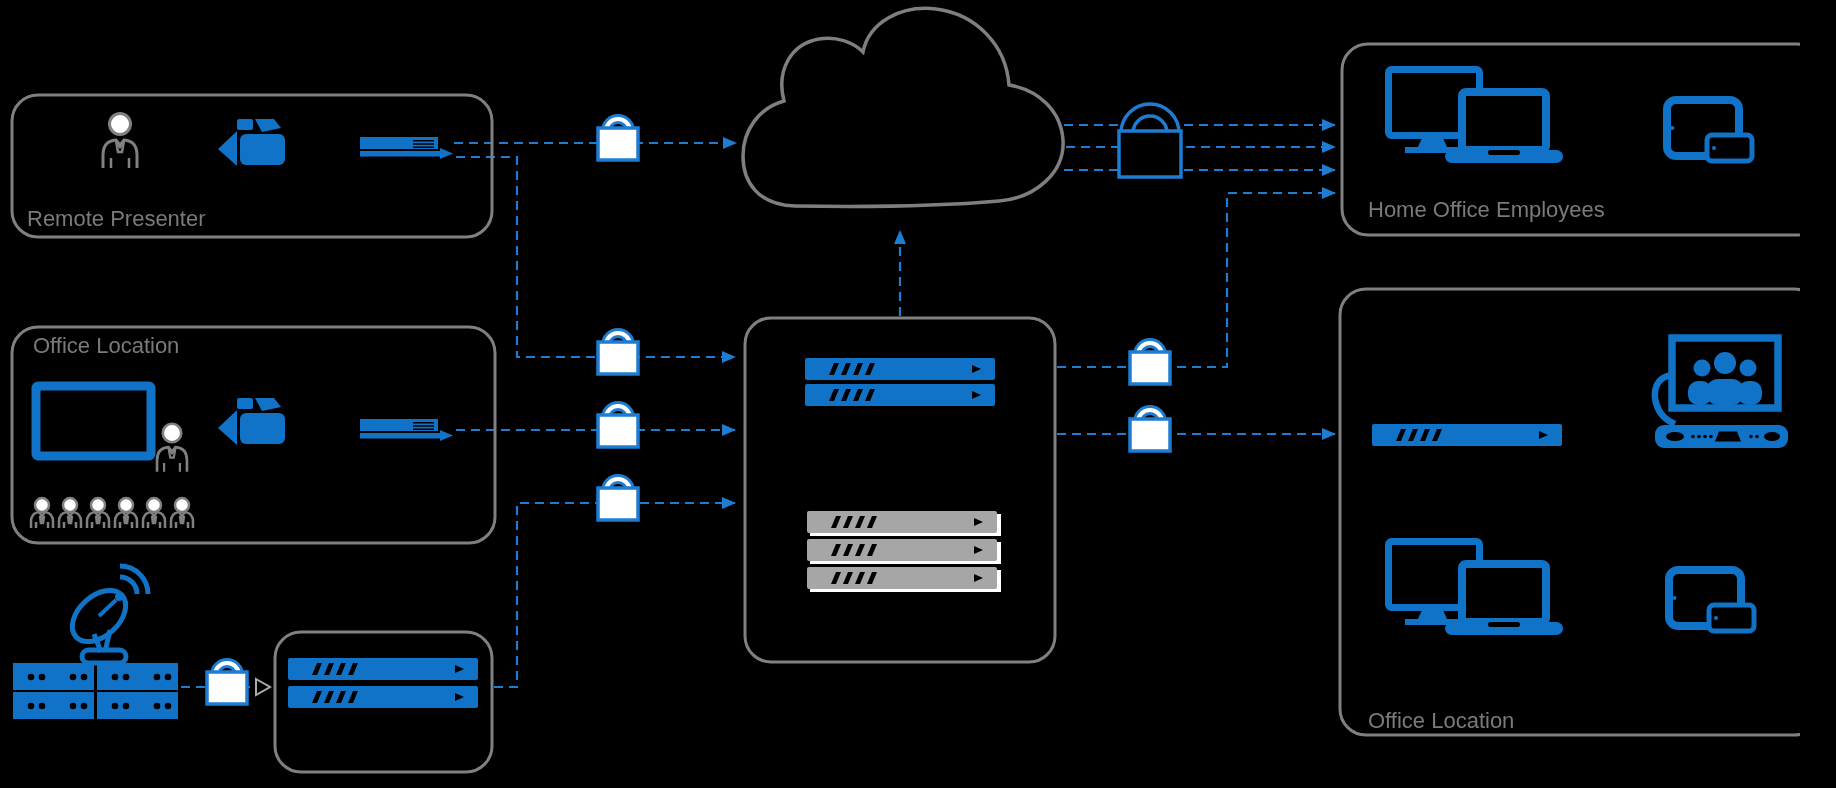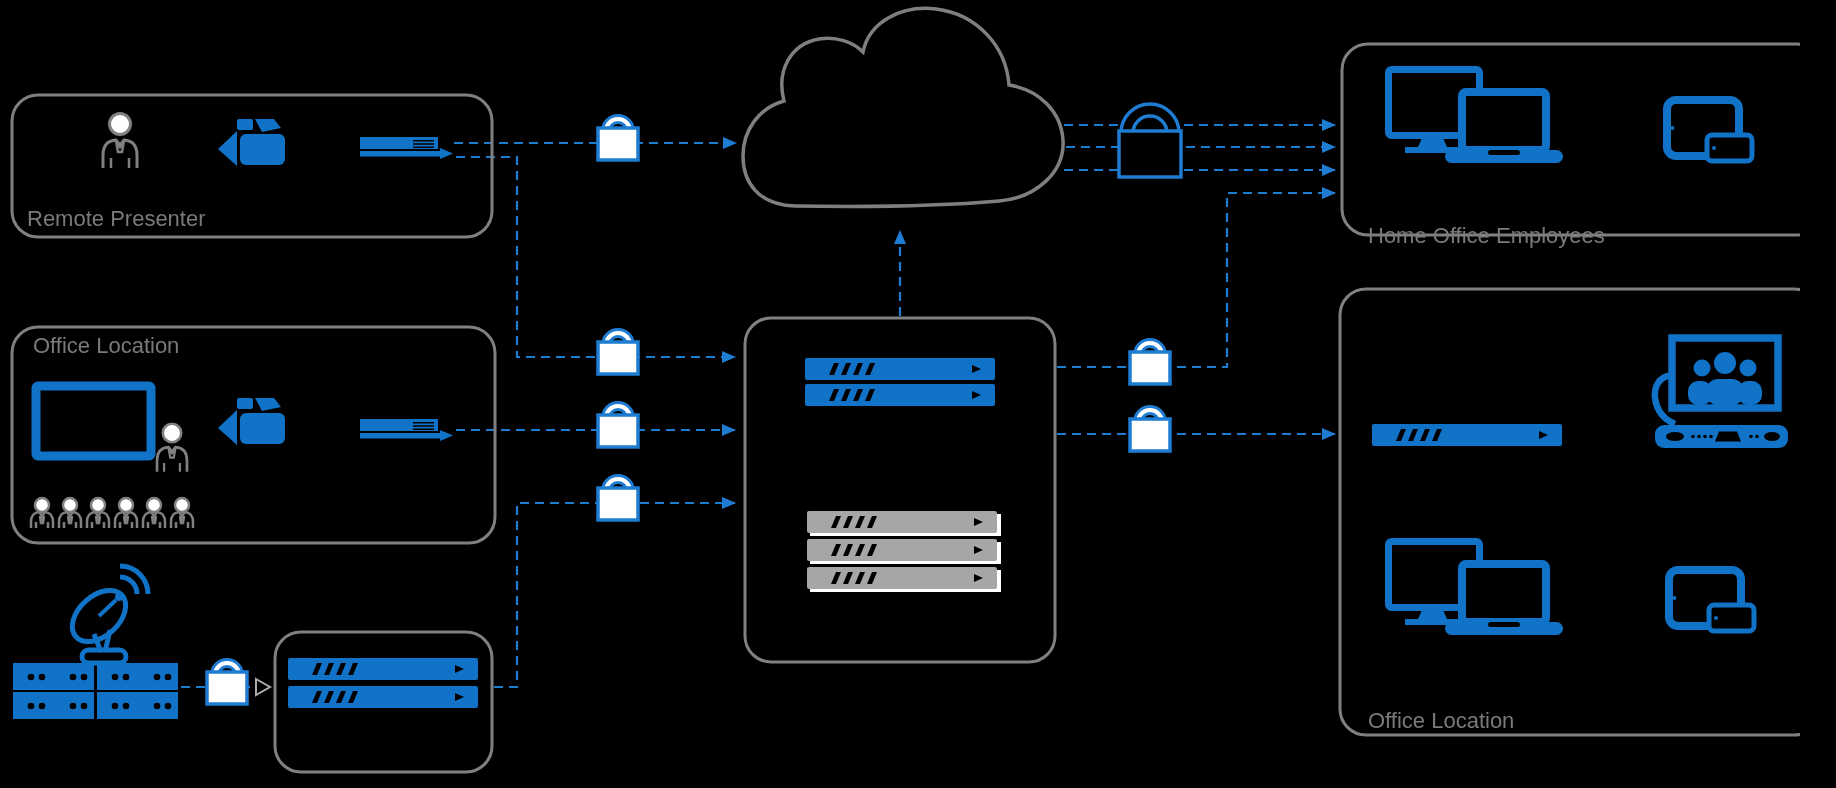--- a/index.html
+++ b/index.html
@@ -219,16 +219,16 @@
           <circle cx="102" cy="101.5" r="1.8"></circle>
       <ellipse cx="117" cy="101.5" rx="8" ry="4.5"></ellipse>
     </g>
   </g>
   <use href="#deskLap" x="1385" y="538"></use>
   <use href="#tabPh" x="1665" y="566"></use>
 </svg>
 
 <div class="label" style="left:27px;top:207px;">Remote Presenter</div>
 <div class="label" style="left:33px;top:334px;">Office Location</div>
-<div class="label" style="left:1368px;top:224px;">Home Office Employees</div>
+<div class="label" style="left:1368px;top:198px;">Home Office Employees</div>
 <div class="label" style="left:1368px;top:709px;">Office Location</div>
 
 </div>
 
 </body></html>

